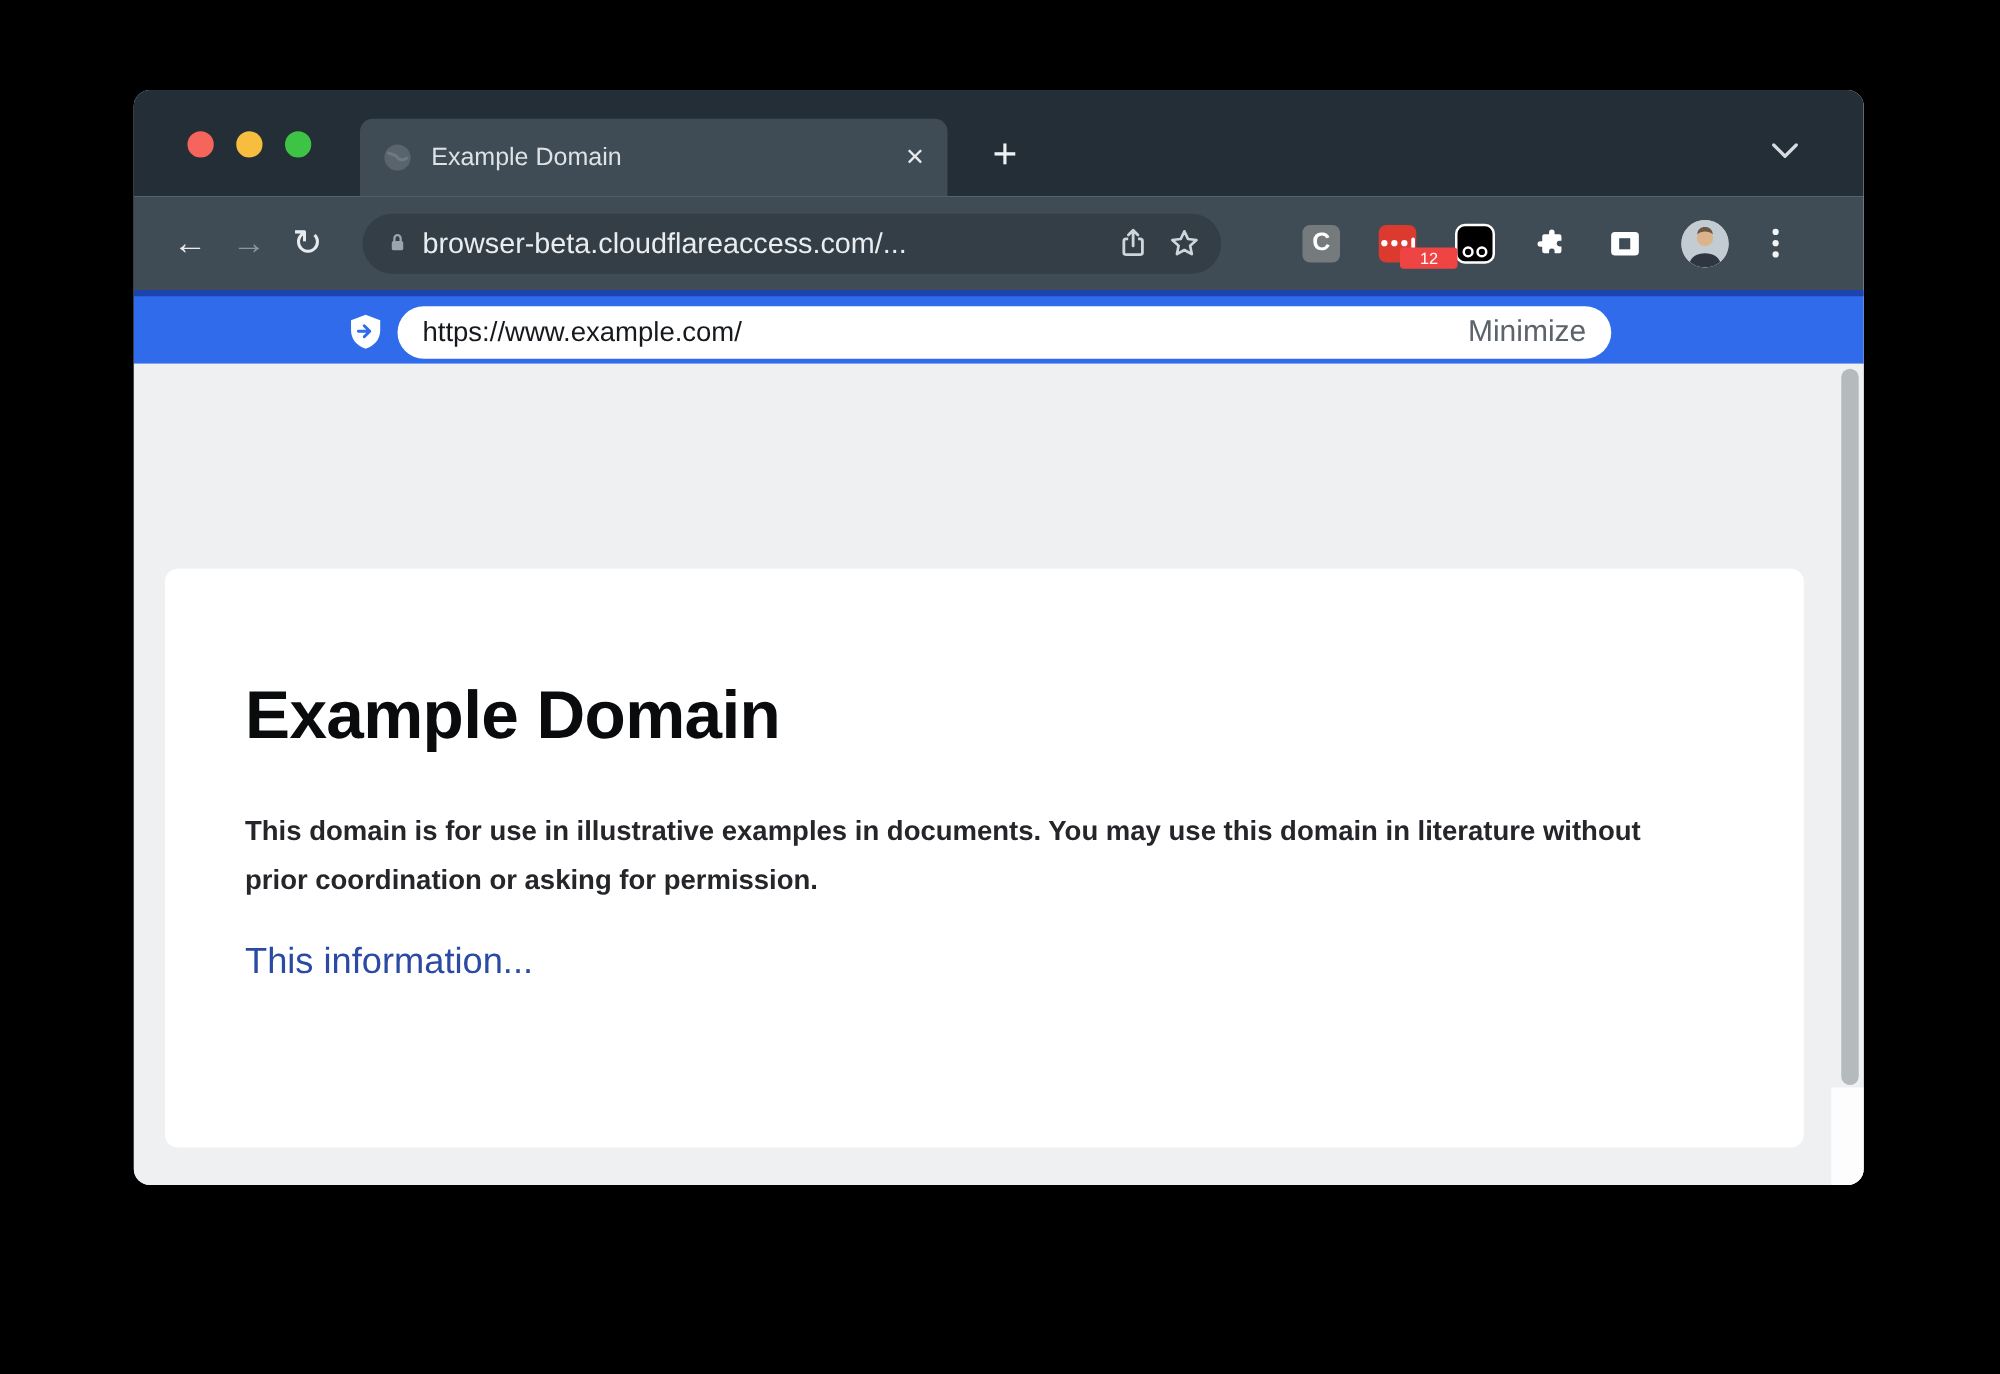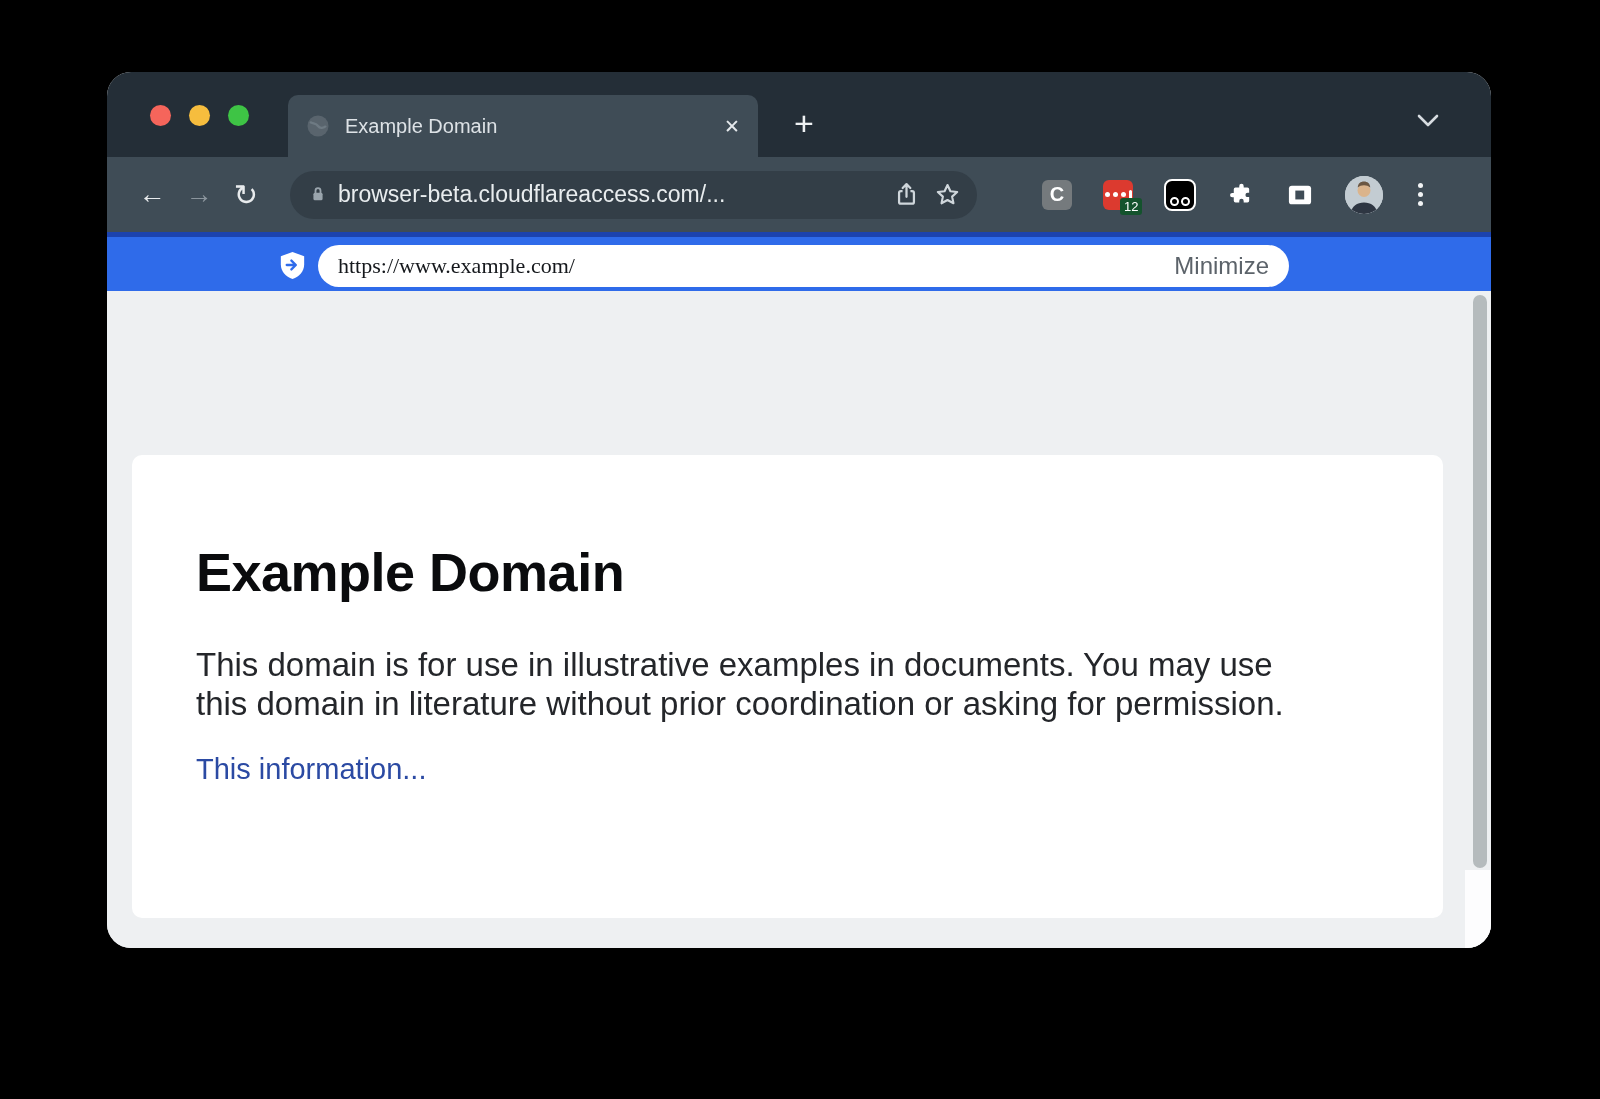--- a/index.html
+++ b/index.html
@@ -1,20 +1,20 @@
 <!DOCTYPE html>
 <html><head>
 <meta charset="utf-8">
 <style>
   * { box-sizing: border-box; margin: 0; padding: 0; }
   html,body { width:1600px; height:1099px; background:#000; overflow:hidden;
               font-family:"Liberation Sans", sans-serif; }
 
   .window { position:absolute; left:107px; top:72px; width:1384px; height:876px;
-            border-radius:24px; overflow:hidden; background:#eef0f2;
+            border-radius:13px; overflow:hidden; background:#eef0f2;
             display:flex; flex-direction:column; }
 
   
   .titlebar { position:relative; height:85px; background:#242e37; flex:0 0 auto; }
   .traffic { position:absolute; left:43px; top:33px; display:flex; gap:18px; }
   .light { width:21px; height:21px; border-radius:50%; }
   .light.red    { background:#f5655b; }
   .light.yellow { background:#f6bd3e; }
   .light.green  { background:#3ec445; }
 
@@ -46,48 +46,48 @@
   .pill-icon { width:27px; height:27px; margin-left:14px; flex:0 0 auto; }
 
   .ext-row { margin-left:auto; display:flex; align-items:center; gap:31px; }
   .ext-sq { width:30px; height:30px; border-radius:6px; position:relative;
             display:flex; align-items:center; justify-content:center; }
   .ext-c { background:#757a7d; color:#fff; font-size:20px; font-weight:bold; }
   .ext-red { background:#dc3a2f; }
   .red-dots { display:flex; align-items:center; gap:3px; }
   .red-dots i { width:5px; height:5px; border-radius:50%; background:#fff; display:block; }
   .red-dots i.bar { width:3px; height:9px; border-radius:1.5px; }
-  .ext-badge { position:absolute; left:17px; top:18px; background:#14532d; color:#fff;
-               font-size:13px; line-height:15px; padding:1px 4px; border-radius:3px; }
+  .ext-badge { position:absolute; left:17px; top:18px; background:#ef4444; color:#fff;
+               font-size:13px; line-height:15px; padding:1px 16px; border-radius:3px; }
   .ext-black { width:32px; height:32px; background:#000; border:2px solid #fff;
                border-radius:8px; display:flex; align-items:flex-end;
                justify-content:center; gap:2px; padding-bottom:3px; }
   .ext-black i { width:9px; height:9px; border:2px solid #fff; border-radius:50%; display:block; }
   .avatar { width:38px; height:38px; border-radius:50%; overflow:hidden; background:#ccd4d9; }
   .menu-dots { display:flex; flex-direction:column; gap:4px; padding:2px 4px; }
   .menu-dots i { width:5px; height:5px; border-radius:50%; background:#f2f4f5; display:block; }
 
   
   .banner { height:59px; background:#2f6bea; border-top:5px solid #1c43ae;
             position:relative; flex:0 0 auto; }
   .shield { position:absolute; left:172px; top:14px; }
   .banner-pill { position:absolute; left:211px; top:8px; width:971px; height:42px;
                  background:#fff; border-radius:21px; display:flex; align-items:center;
                  padding:0 20px; }
   .banner-input { flex:1; border:none; outline:none; background:transparent;
-                  font-family:Liberation Serif, serif; font-size:22px; color:#15181c; }
+                  font-family:Liberation Sans, sans-serif; font-size:22px; color:#15181c; }
   .minimize-btn { color:#5c636a; font-size:24px; margin-left:12px; white-space:nowrap; }
 
   
   .content { flex:1; background:#eef0f2; position:relative; overflow:hidden; }
   .card { position:absolute; left:25px; top:164px; width:1311px; height:463px;
           background:#fff; border-radius:10px; padding:86px 64px 0 64px; }
   .card h1 { font-size:54px; font-weight:bold; color:#0a0b0d; letter-spacing:-0.5px; }
-  .card p { margin-top:42px; font-size:33px; line-height:39px; color:#24262a;
-            max-width:1135px; }
+  .card p { margin-top:42px; font-size:22px; line-height:39px; color:#24262a;
+            max-width:1135px;font-weight:bold; }
   .card a { display:inline-block; margin-top:30px; font-size:29px; color:#2b4aa3;
             text-decoration:none; cursor:pointer; }
 
   .scroll-thumb { position:absolute; right:4px; top:4px; width:14px; height:573px;
                   border-radius:7px; background:#b5bbbd; }
   .scroll-gutter-bottom { position:absolute; right:0; bottom:0; width:26px; height:78px;
                           background:#fdfdfe; }
 </style>
 </head>
 <body>

